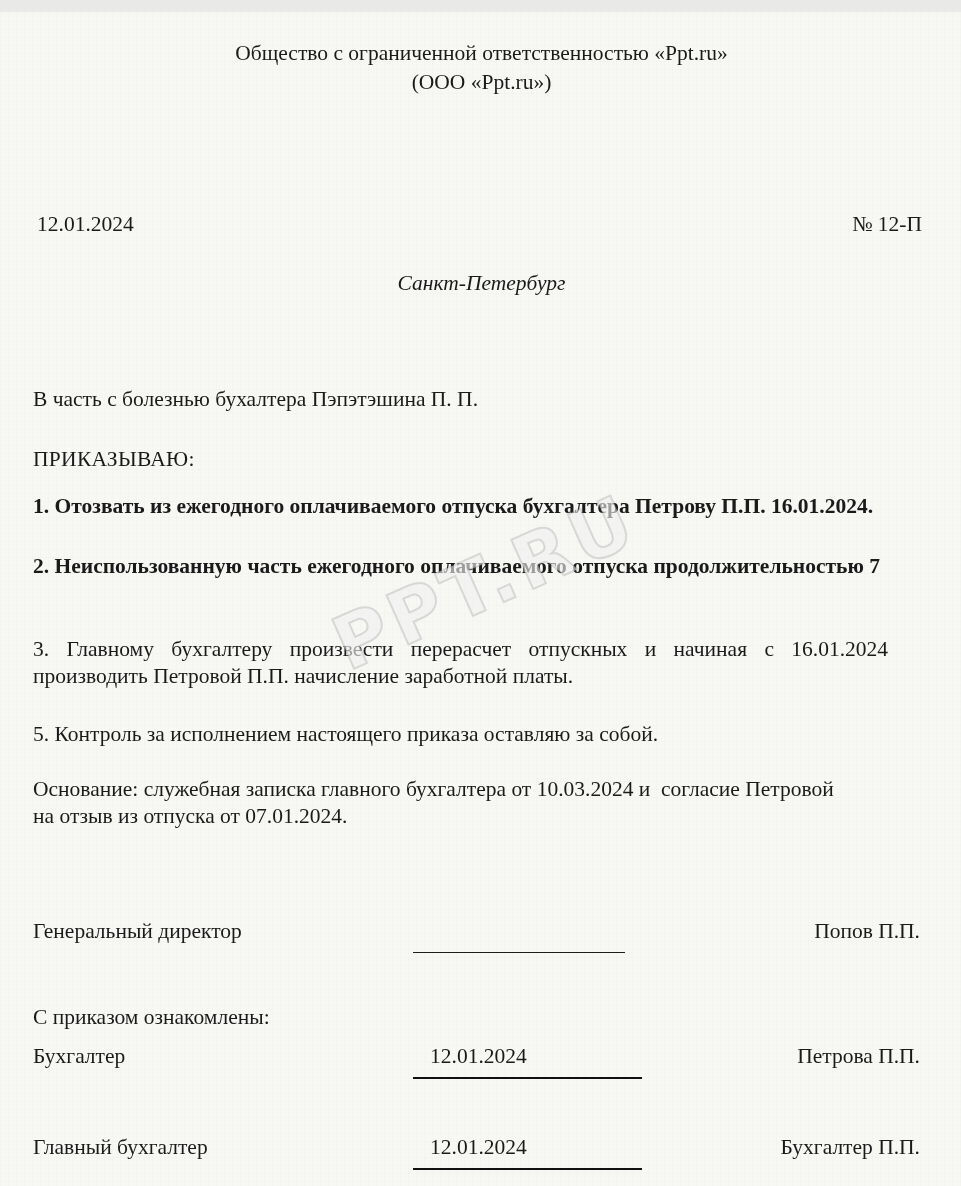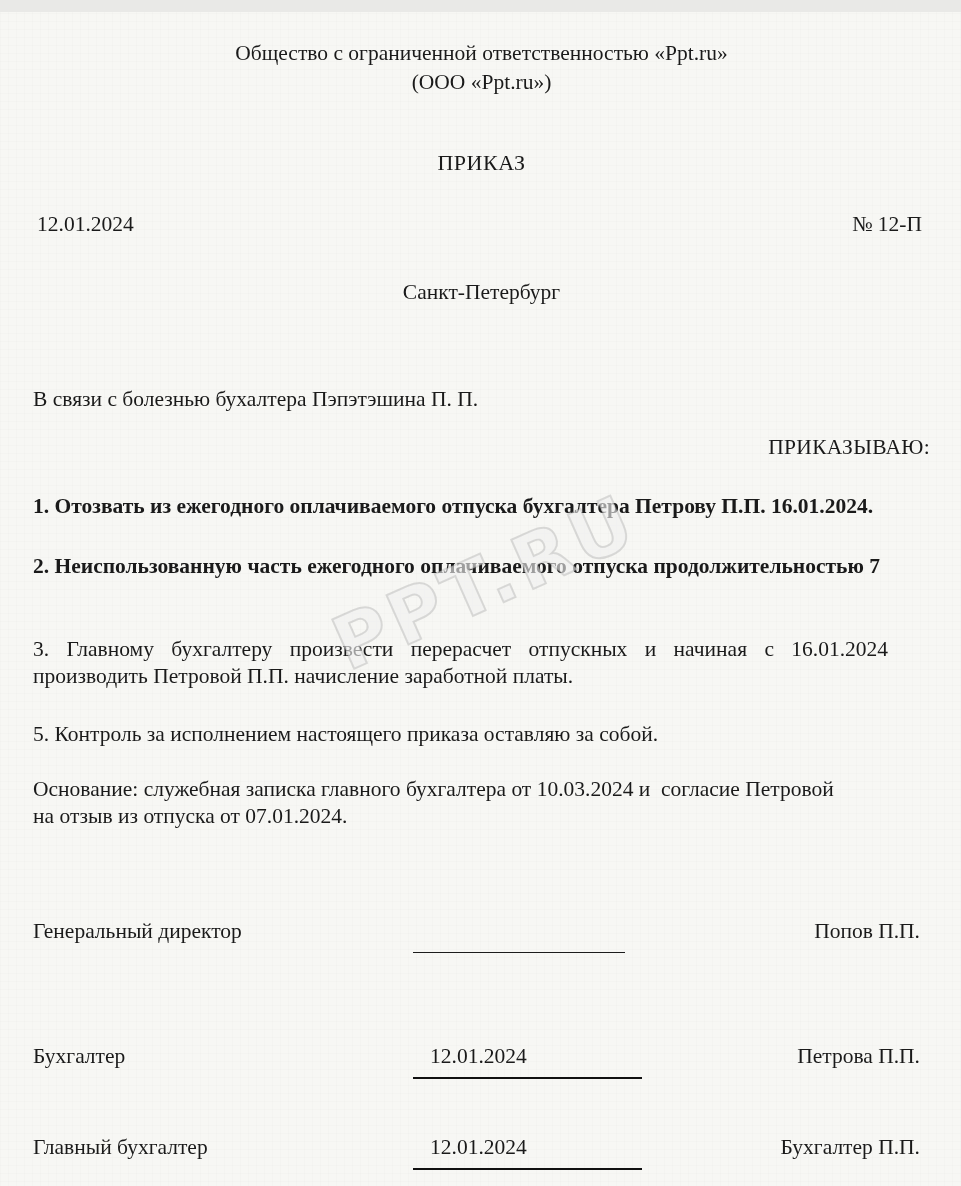--- a/index.html
+++ b/index.html
@@ -23,24 +23,24 @@
     overflow: hidden;
   }
   .abs { position: absolute; left: 33px; right: 31px; }
   .center { text-align: center; }
   .line { white-space: pre; }
   .org-header { top: 27px; line-height: 29px; }
   .doc-title { top: 137px; font-size: 22px; letter-spacing: 0.5px; }
   .num-row { top: 199px; }
   .num-row .date { position: absolute; left: 4px; top: 0; }
   .num-row .number { position: absolute; right: 8px; top: 0; }
-  .city-row { top: 267px; }
+  .city-row { top: 258px; font-style: italic; }
   .subject-row { top: 321px; }
   .preamble { top: 374px; }
-  .resolution { top: 422px; letter-spacing: 0.3px; text-align: right; }
+  .resolution { top: 434px; letter-spacing: 0.3px; }
   .item1 { top: 481px; font-weight: bold; }
   .item2 { top: 541px; font-weight: bold; }
   .item3 { top: 624px; }
   .stretch1 { word-spacing: 12px; }
   .item5 { top: 709px; }
   .basis { top: 764px; }
   .sig-row { position: absolute; left: 33px; right: 41px; }
   .sig-row .title { position: absolute; left: 0; top: 0; white-space: pre; }
   .sig-row .name  { position: absolute; right: 0; top: 0; white-space: pre; }
   .sig-center {
@@ -75,31 +75,30 @@
 </head>
 <body>
 
 <div class="page">
 
   <div class="abs center org-header">
     <div class="line">Общество с ограниченной ответственностью «Ppt.ru»</div>
     <div class="line">(ООО «Ppt.ru»)</div>
   </div>
 
-  <div class="abs center doc-title">ПРИКАЗ</div>
 
   <div class="abs num-row">
     <span class="date line">12.01.2024</span>
     <span class="number line">№ 12-П</span>
   </div>
 
   <div class="abs center city-row">Санкт-Петербург</div>
 
 
-  <div class="abs preamble line">В связи с болезнью бухалтера Пэпэтэшина П. П.</div>
+  <div class="abs preamble line">В часть с болезнью бухалтера Пэпэтэшина П. П.</div>
 
   <div class="abs resolution line">ПРИКАЗЫВАЮ:</div>
 
   <div class="abs item1 line">1. Отозвать из ежегодного оплачиваемого отпуска бухгалтера Петрову П.П. 16.01.2024.</div>
 
   <div class="abs item2">
     <div class="line">2. Неиспользованную часть ежегодного оплачиваемого отпуска продолжительностью 7</div>
   </div>
 
   <div class="abs item3">
@@ -113,20 +112,21 @@
     <div class="line">Основание: служебная записка главного бухгалтера от 10.03.2024 и  согласие Петровой</div>
     <div class="line">на отзыв из отпуска от 07.01.2024.</div>
   </div>
 
   <div class="sig-row director-row">
     <span class="title">Генеральный директор</span>
     <span class="sig-center"></span>
     <span class="name">Попов П.П.</span>
   </div>
 
+  <div class="abs ack-heading line">С приказом ознакомлены:</div>
 
   <div class="sig-row row-accountant">
     <span class="title">Бухгалтер</span>
     <span class="sig-center">12.01.2024</span>
     <span class="name">Петрова П.П.</span>
   </div>
 
   <div class="sig-row row-chief">
     <span class="title">Главный бухгалтер</span>
     <span class="sig-center">12.01.2024</span>

